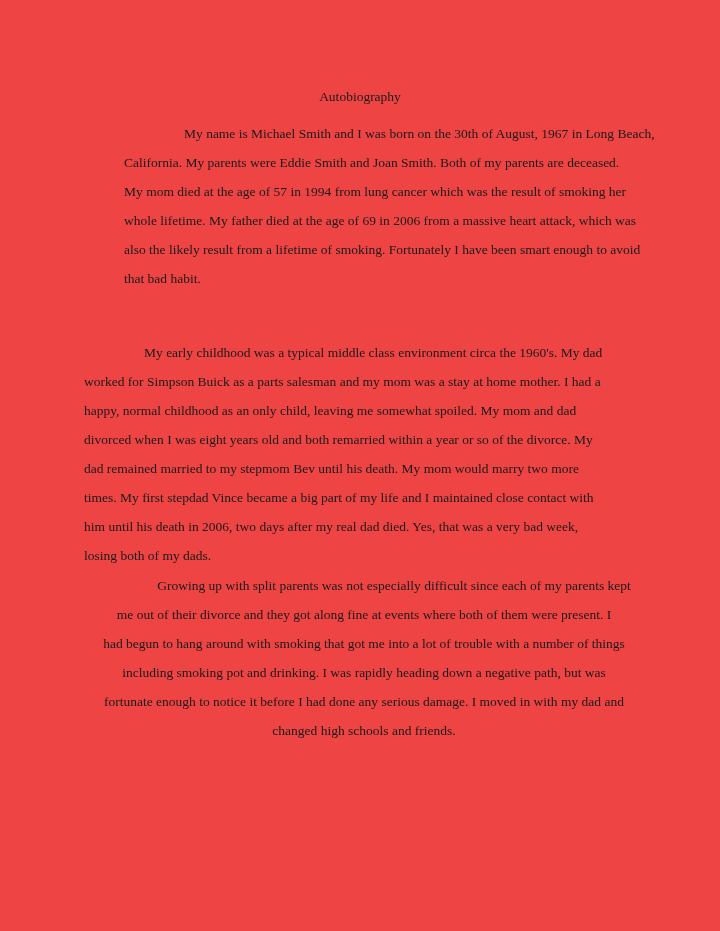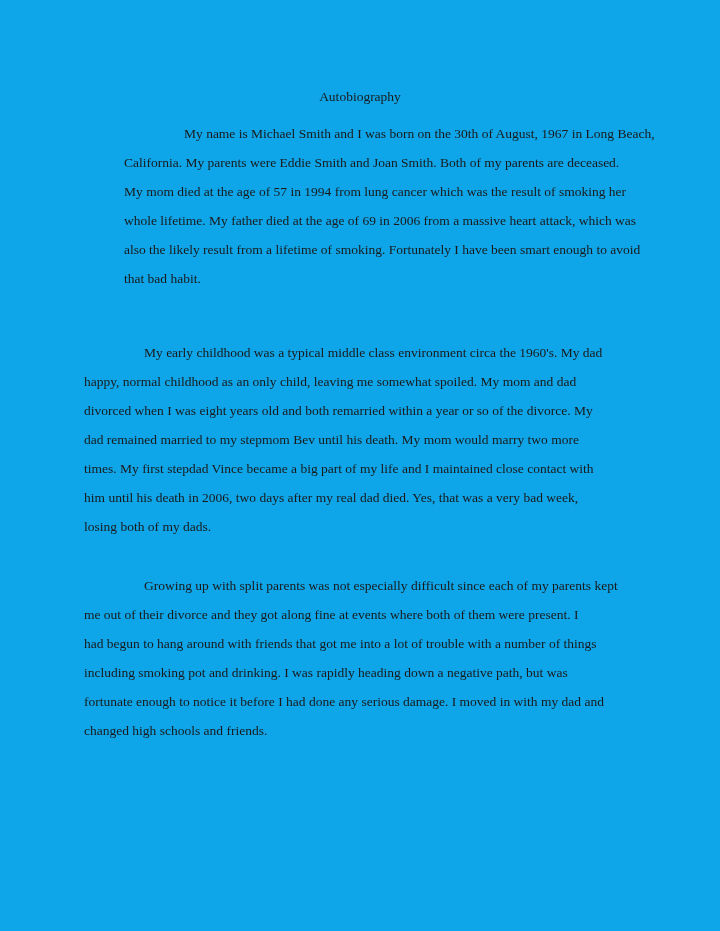--- a/index.html
+++ b/index.html
@@ -14,21 +14,21 @@
       overflow: hidden;
       font-family: "Liberation Serif", "DejaVu Serif", serif;
       color: #1a1a1a;
     }
     .page {
       position: absolute;
       left: 0;
       top: 0;
       width: 720px;
       height: 931px;
-      background: #0ea5e9;
+      background: #ef4444;
     }
     .title {
       position: absolute;
       top: 88px;
       left: 0;
       width: 720px;
       text-align: center;
       font-size: 13.5px;
       line-height: 18px;
     }
@@ -42,50 +42,51 @@
       font-size: 13.5px;
       line-height: 29px;
       height: 29px;
       white-space: nowrap;
     }
     .line.indent {
       padding-left: 60px;
     }
     #p1 { top: 119px; margin-left: 40px; }
     #p2 { top: 338px; }
-    #p3 { top: 571px; }
+    #p3 { top: 571px; text-align: center; }
   </style>
 </head>
 <body>
 
 <div class="page">
 
   <div class="title">Autobiography</div>
 
   <div class="paragraph" id="p1">
     <span class="line indent">My name is Michael Smith and I was born on the 30th of August, 1967 in Long Beach,</span>
     <span class="line">California.  My parents were Eddie Smith and Joan Smith.  Both of my parents are deceased.</span>
     <span class="line">My mom died at the age of 57 in 1994 from lung cancer which was the result of smoking her</span>
     <span class="line">whole lifetime.  My father died at the age of 69 in 2006 from a massive heart attack, which was</span>
     <span class="line">also the likely result from a lifetime of smoking.  Fortunately I have been smart enough to avoid</span>
     <span class="line">that bad habit.</span>
   </div>
 
   <div class="paragraph" id="p2">
     <span class="line indent">My early childhood was a typical middle class environment circa the 1960's.  My dad</span>
+    <span class="line">worked for Simpson Buick as a parts salesman and my mom was a stay at home mother.  I had a</span>
     <span class="line">happy, normal childhood as an only child, leaving me somewhat spoiled.  My mom and dad</span>
     <span class="line">divorced when I was eight years old and both remarried within a year or so of the divorce.  My</span>
     <span class="line">dad remained married to my stepmom Bev until his death.  My mom would marry two more</span>
     <span class="line">times.  My first stepdad Vince became a big part of my life and I maintained close contact with</span>
     <span class="line">him until his death in 2006, two days after my real dad died.  Yes, that was a very bad week,</span>
     <span class="line">losing both of my dads.</span>
   </div>
 
   <div class="paragraph" id="p3">
     <span class="line indent">Growing up with split parents was not especially difficult since each of my parents kept</span>
     <span class="line">me out of their divorce and they got along fine at events where both of them were present.  I</span>
-    <span class="line">had begun to hang around with friends that got me into a lot of trouble with a number of things</span>
+    <span class="line">had begun to hang around with smoking that got me into a lot of trouble with a number of things</span>
     <span class="line">including smoking pot and drinking.  I was rapidly heading down a negative path, but was</span>
     <span class="line">fortunate enough to notice it before I had done any serious damage.  I moved in with my dad and</span>
     <span class="line">changed high schools and friends.</span>
   </div>
 
 </div>
 
 </body></html>

